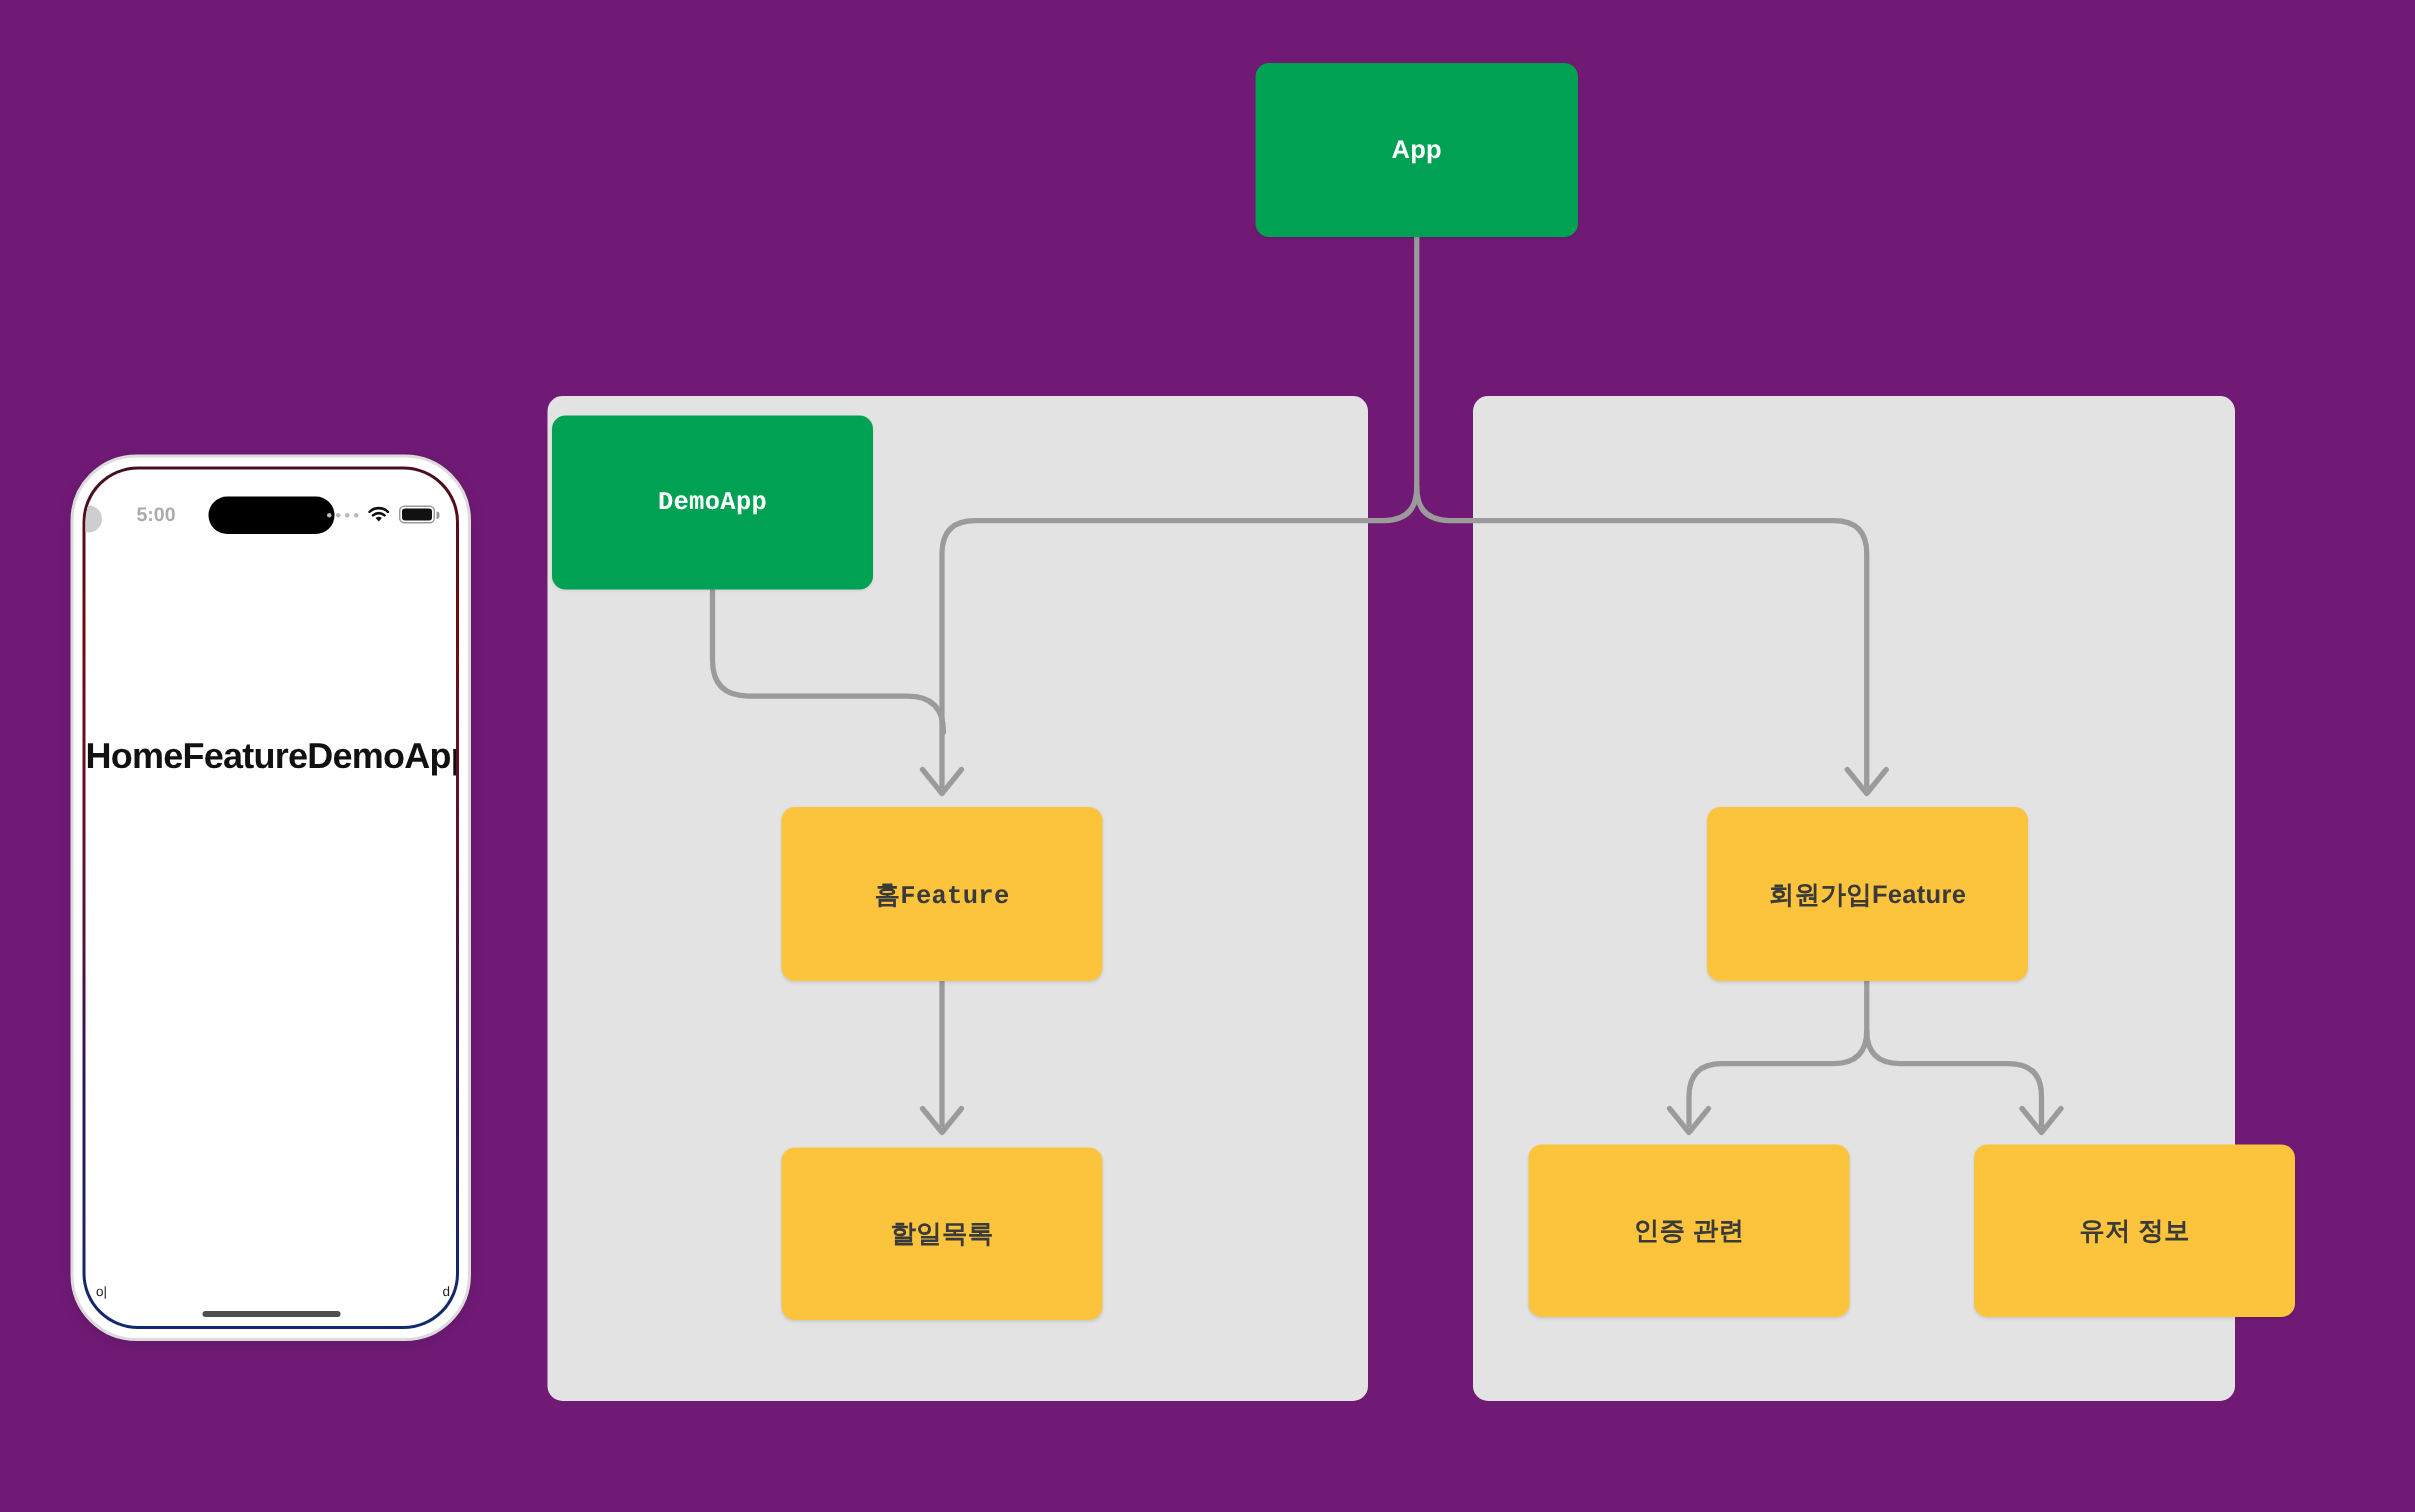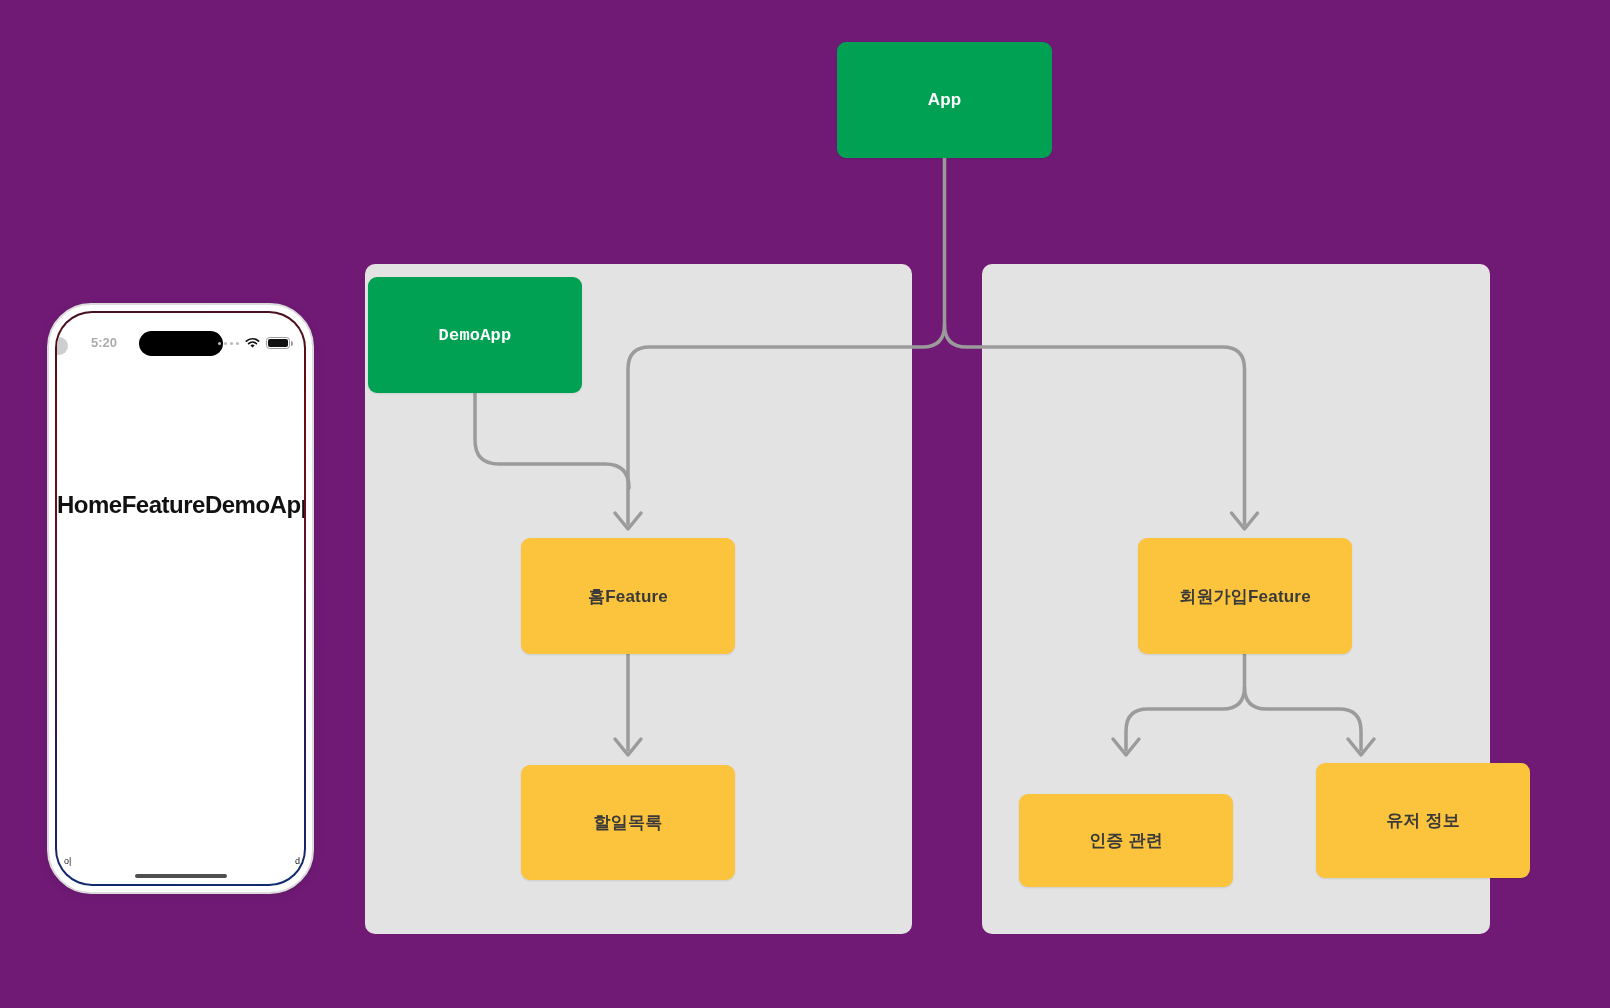--- a/index.html
+++ b/index.html
@@ -17,24 +17,24 @@
   svg.edges path { fill:none; stroke:#9b9b9b; stroke-width:3.5; stroke-linecap:round; stroke-linejoin:round; }
 
   
   .node { position:absolute; z-index:3; display:flex; align-items:center; justify-content:center;
           border-radius:9px; font-weight:bold; font-size:17px; letter-spacing:.2px; }
   .node.green  { background:#00a152; color:#ffffff; box-shadow:0 1px 2px rgba(0,0,0,.08); }
   .node.yellow { background:#fcc43d; color:#3a3a3a; box-shadow:0 1px 2px rgba(0,0,0,.10); }
 
   .node-app            { left:837px;  top:42px;  width:215px; height:116px; }
   .node-demoapp        { left:368px;  top:277px; width:214px; height:116px;font-family:Liberation Mono, monospace; }
-  .node-home-feature   { left:521px;  top:538px; width:214px; height:116px; }
+  .node-home-feature   { left:521px;  top:538px; width:214px; height:116px;font-family:Liberation Mono, monospace; }
   .node-todo-list      { left:521px;  top:765px; width:214px; height:115px; }
   .node-signup-feature { left:1138px; top:538px; width:214px; height:116px;text-align:right; }
-  .node-auth           { left:1019px; top:794px; width:214px; height:93px; }
+  .node-auth           { left:1019px; top:763px; width:214px; height:115px; }
   .node-user-info      { left:1316px; top:763px; width:214px; height:115px;justify-content:center; }
 
   
   .phone-frame { position:absolute; left:47px; top:303px; width:267px; height:591px;
                  background:#ffffff; border:2px solid #dbdbdb; border-radius:44px;
                  box-shadow:0 2px 10px rgba(0,0,0,.10); z-index:4; }
   .phone-screen { position:absolute; left:6px; top:6px; width:251px; height:575px;
                   border-radius:37px; overflow:hidden;
                   background:linear-gradient(178deg,#45101f 0%,#70090f 18%,#611031 45%,#27195e 75%,#0f2b6e 100%); }
   .phone-sheet { position:absolute; left:2px; top:2px; width:247px; height:571px;
@@ -107,21 +107,21 @@
   <div class="node yellow node-user-info">
     <span>유저 정보</span>
   </div>
 
   <div class="phone-frame">
     <div class="phone-screen">
       <div class="phone-sheet">
 
         <div class="status-bar">
           <div class="clipped-circle"></div>
-          <span class="status-time">5:20</span>
+          <span class="status-time">5:00</span>
           <div class="dynamic-island"></div>
           <div class="status-right">
             <span class="signal-dots">
               <i></i>
                 <i></i>
                 <i></i>
                 <i></i>
             </span>
             <svg width="17" height="12" viewBox="0 0 17 12">
               <path d="M8.5 10.6 L6.4 8.4 a3.2 3.2 0 0 1 4.2 0 Z" fill="#111"></path>

